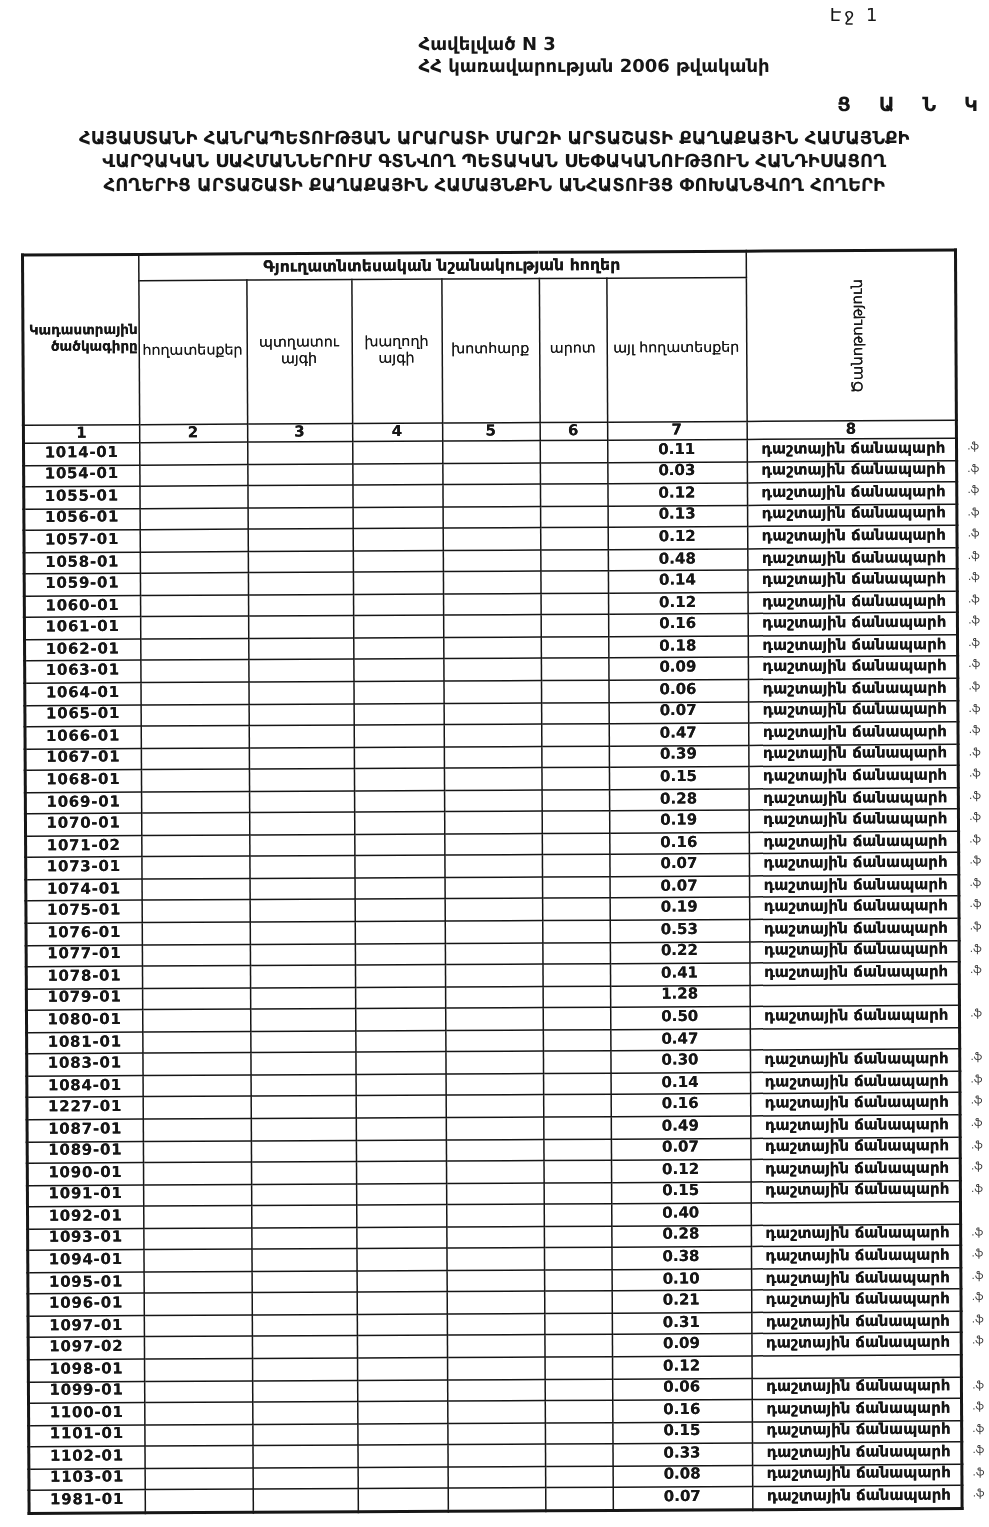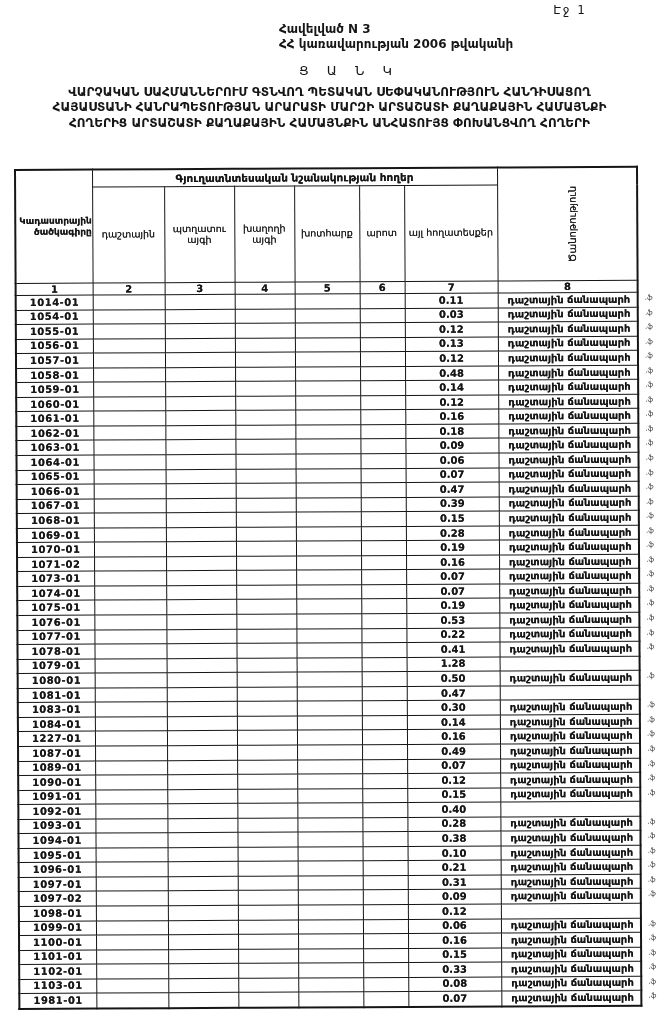--- a/index.html
+++ b/index.html
@@ -16,23 +16,23 @@
     font-size: 12px; font-weight: normal; letter-spacing: 2px;
     white-space: nowrap;
   }
   .appendix {
     margin: 22px 8px 0 auto;
     width: 372px;
     text-align: left;
     font-size: 12px; font-weight: bold; line-height: 1.25;
   }
   .doc-title {
-    text-align: center;
+    text-align: right;
     margin-top: 11px;
-    font-size: 13px; font-weight: normal; letter-spacing: 7px; margin-left: 39px;
+    font-size: 13px; font-weight: bold; letter-spacing: 7px; margin-left: 39px;
   }
   .subtitle {
     text-align: center;
     margin-top: 7px;
     font-size: 12px; font-weight: bold; line-height: 1.28;
   }
   .table-wrap {
     position: absolute; left: 14px; top: 169px;
     transform: rotate(-0.3deg);
     transform-origin: top left;
@@ -86,22 +86,22 @@
 <div class="page-label">Էջ 1</div>
 
 <div class="appendix">
   <div>Հավելված N 3</div>
   <div>ՀՀ կառավարության 2006 թվականի</div>
 </div>
 
 <div class="doc-title">Ց Ա Ն Կ</div>
 
 <div class="subtitle">
+  <div>ՀԱՅԱՍՏԱՆԻ ՀԱՆՐԱՊԵՏՈՒԹՅԱՆ ԱՐԱՐԱՏԻ ՄԱՐԶԻ ԱՐՏԱՇԱՏԻ ՔԱՂԱՔԱՅԻՆ ՀԱՄԱՅՆՔԻ</div>
   <div>ՎԱՐՉԱԿԱՆ ՍԱՀՄԱՆՆԵՐՈՒՄ ԳՏՆՎՈՂ ՊԵՏԱԿԱՆ ՍԵՓԱԿԱՆՈՒԹՅՈՒՆ ՀԱՆԴԻՍԱՑՈՂ</div>
-  <div>ՀԱՅԱՍՏԱՆԻ ՀԱՆՐԱՊԵՏՈՒԹՅԱՆ ԱՐԱՐԱՏԻ ՄԱՐԶԻ ԱՐՏԱՇԱՏԻ ՔԱՂԱՔԱՅԻՆ ՀԱՄԱՅՆՔԻ</div>
   <div>ՀՈՂԵՐԻՑ ԱՐՏԱՇԱՏԻ ՔԱՂԱՔԱՅԻՆ ՀԱՄԱՅՆՔԻՆ ԱՆՀԱՏՈՒՅՑ ՓՈԽԱՆՑՎՈՂ ՀՈՂԵՐԻ</div>
 </div>
 
 <div class="table-wrap">
   <table class="land-table">
     <colgroup>
       <col style="width:77px">
         <col style="width:72px">
         <col style="width:70px">
         <col style="width:60px">
@@ -112,21 +112,21 @@
     </colgroup>
     <thead>
       <tr>
         <th class="code-th" rowspan="2">Կադաստրային ծածկագիրը</th>
         <th class="group-th" colspan="6">Գյուղատնտեսական նշանակության հողեր</th>
         <th class="note-th" rowspan="2">
           <span class="vtext">Ծանոթություն</span>
         </th>
       </tr>
       <tr>
-        <th class="head-th">դաշտային</th>
+        <th class="head-th">հողատեսքեր</th>
         <th class="head-th">պտղատու այգի</th>
         <th class="head-th">խաղողի այգի</th>
         <th class="head-th">խոտհարք</th>
         <th class="head-th">արոտ</th>
         <th class="head-th">այլ հողատեսքեր</th>
       </tr>
       <tr class="num-row">
         <th>1</th>
         <th>2</th>
         <th>3</th>

